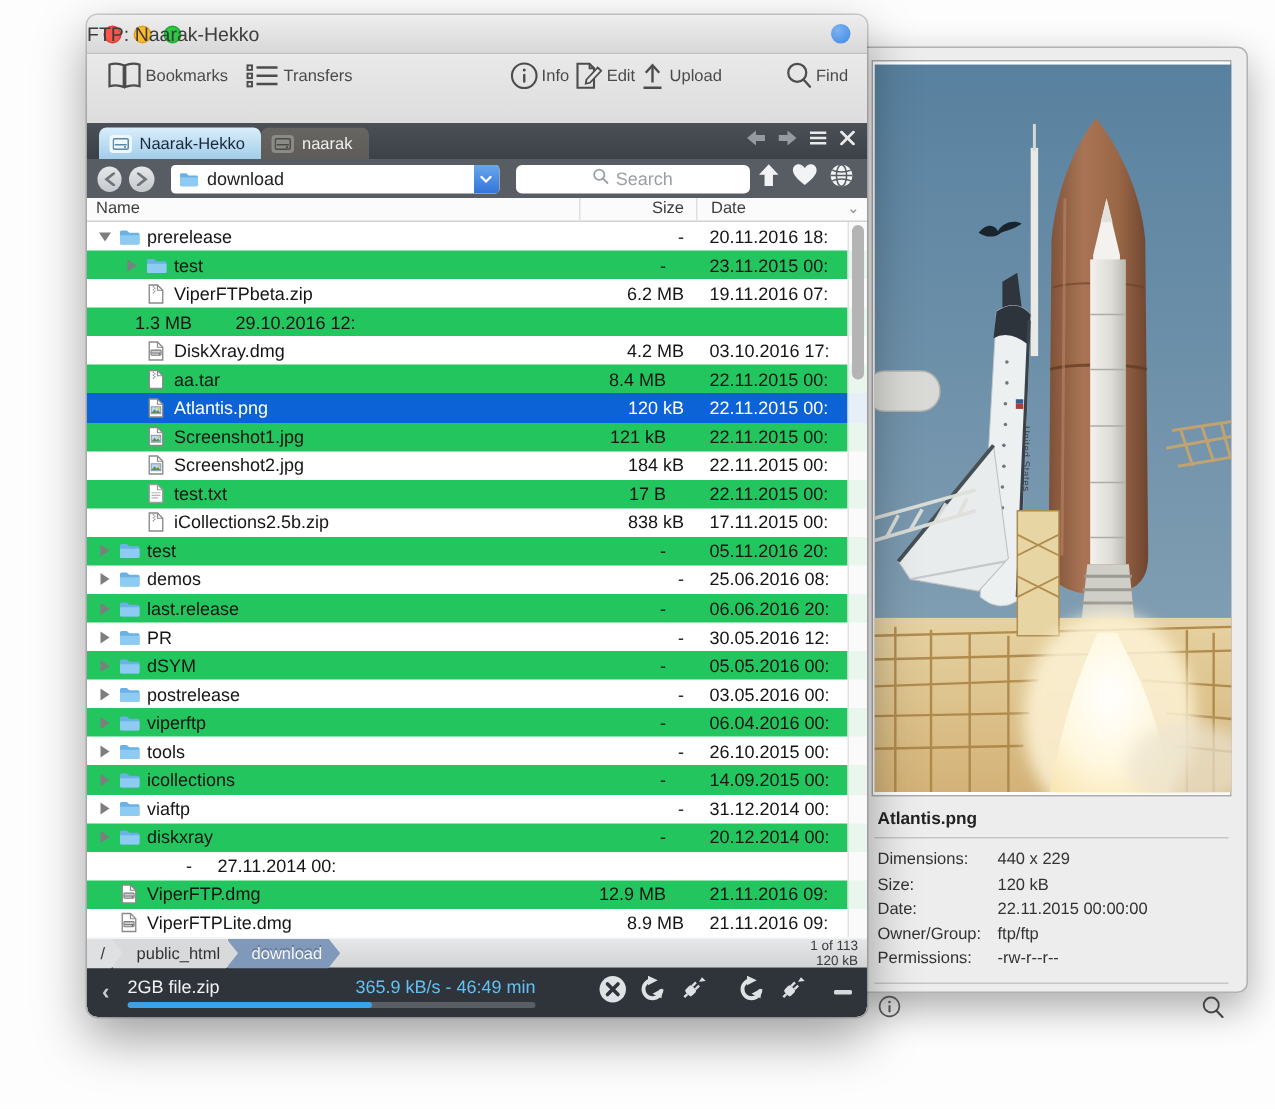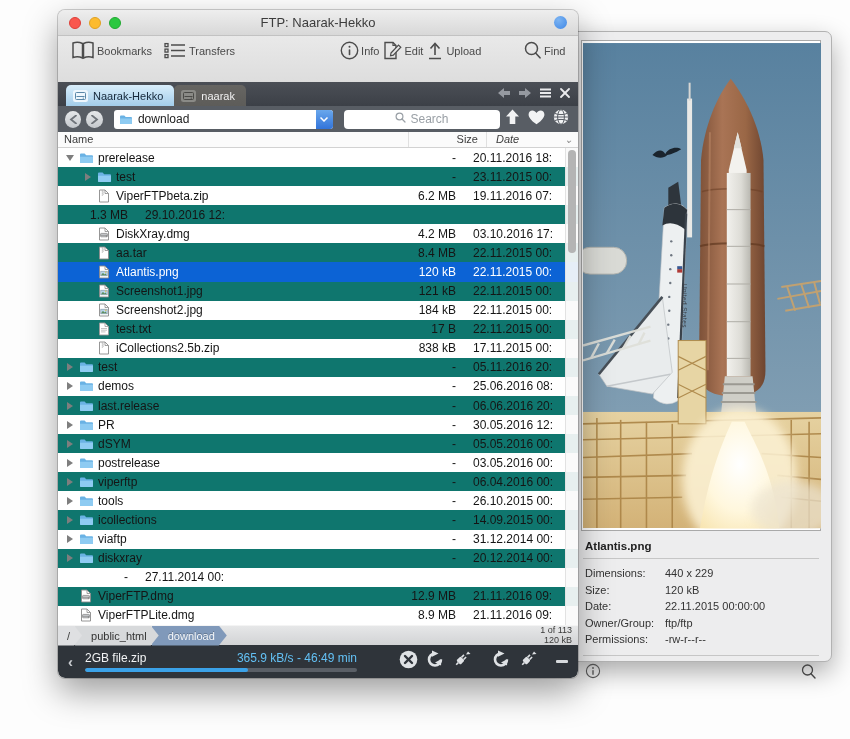--- a/index.html
+++ b/index.html
@@ -24,21 +24,21 @@
     border-radius:7px; box-shadow:0 14px 34px rgba(0,0,0,.38), 0 0 0 1px rgba(0,0,0,.18);
     background:#ececec; display:flex; flex-direction:column; overflow:hidden; }
 
   .titlebar { height:26px; background:linear-gradient(#eeeeee,#d8d8d8); border-bottom:1px solid #c2c2c2;
     display:flex; align-items:center; position:relative; flex:0 0 auto; }
   .tl-group { display:flex; gap:8px; margin-left:11px; }
   .tl { width:12px; height:12px; border-radius:50%; }
   .tl.red { background:#f9574e; border:.5px solid #dd3f38; }
   .tl.yellow { background:#fcbb2f; border:.5px solid #dfa023; }
   .tl.green { background:#2bc840; border:.5px solid #22a832; }
-  .win-title { position:absolute; left:0; right:0; text-align:center; font-size:13px; color:#3c3c3c; }
+  .win-title { position:absolute; left:0; right:0; text-align:left; font-size:13px; color:#3c3c3c; }
   .status-dot { position:absolute; right:11px; top:6px; width:13px; height:13px; border-radius:50%;
     background:radial-gradient(circle at 35% 30%, #7cb4f2, #3f87e6); }
 
   .toolbar { height:46px; background:linear-gradient(#e9e9e9,#dddddd); display:flex; align-items:flex-start; padding:4px 12px 0 12px; flex:0 0 auto; }
   .tb-item { display:flex; flex-direction:row; align-items:center; gap:1px; color:#4a4a4a; font-size:11px; min-width:44px; cursor:default; }
   .tb-item svg { display:block; }
   .tb-group-left { display:flex; gap:10px; }
   .tb-group-mid { display:flex; gap:2px; margin-left:104px;align-items:center; }
   .tb-group-mid .tb-item { min-width:36px; }
   .tb-find { margin-left:auto; }
@@ -58,26 +58,26 @@
     display:flex; align-items:center; justify-content:center; color:#6f747a; font-size:12px; font-weight:bold; line-height:1; }
   .folder-dd { margin-left:6px; width:226px; height:19px; background:#fff; border-radius:3px; display:flex; align-items:center; overflow:hidden; }
   .folder-dd .txt { font-size:12px; color:#222; margin-left:5px; flex:1; }
   .folder-dd .dd-btn { width:17px; height:19px; background:linear-gradient(#69a7ec,#3274da); display:flex; align-items:center; justify-content:center; }
   .searchbox { margin-left:6px; width:161px; height:19px; background:#fff; border-radius:4px; display:flex; align-items:center; justify-content:center; gap:4px; color:#9aa0a6; font-size:12px; }
   .pathbar-icons { margin-left:auto; display:flex; align-items:center; gap:8px; padding-right:2px; }
 
   .listhead { height:16px; background:#fbfbfb; border-bottom:1px solid #d2d2d2; display:flex; font-size:11px; color:#3c3c3c; flex:0 0 auto; }
   .lh-name { flex:1; padding-left:6px; line-height:15px; }
   .lh-size { width:78px; text-align:right; padding-right:8px; line-height:15px; border-left:1px solid #e0e0e0; }
-  .lh-date { width:92px; padding-left:9px; line-height:15px; border-left:1px solid #e0e0e0; display:flex;font-style:italic; }
+  .lh-date { width:114px; padding-left:9px; line-height:15px; border-left:1px solid #e0e0e0; display:flex; }
   .lh-caret { margin-left:auto; padding-right:5px; color:#8a8a8a; font-size:10px; }
 
   .filelist { position:relative; height:477px; background:#fff; overflow:hidden; flex:0 0 auto; }
   .frow { height:19.08px; display:flex; align-items:center; font-size:12px; color:#151515; }
-  .frow.alt { background:#0f766e; }
+  .frow.alt { background:#22c55e;gap:12px; }
   .frow.selected { background:#0c63d5; color:#fff; }
   .fname { flex:1; display:flex; align-items:center; overflow:hidden; white-space:nowrap; }
   .disc { width:16px; text-align:center; flex:0 0 auto; display:flex; align-items:center; justify-content:center; }
   .tri-r { width:0; height:0; border-top:4px solid transparent; border-bottom:4px solid transparent; border-left:6px solid #7e7e7e; }
   .tri-d { width:0; height:0; border-left:4px solid transparent; border-right:4px solid transparent; border-top:6px solid #7e7e7e; }
   .ficon { width:16px; height:15px; flex:0 0 auto; display:flex; align-items:center; justify-content:center; margin-right:4px; }
   .ficon svg { display:block; }
   .fsize { width:78px; text-align:right; padding-right:8px; flex:0 0 auto; }
   .fdate { width:114px; padding-left:9px; flex:0 0 auto; white-space:nowrap; overflow:hidden; }
   .scrolltrack { position:absolute; top:0; right:0; width:13px; height:100%; background:rgba(250,250,250,.92); border-left:1px solid #e2e2e2; }

